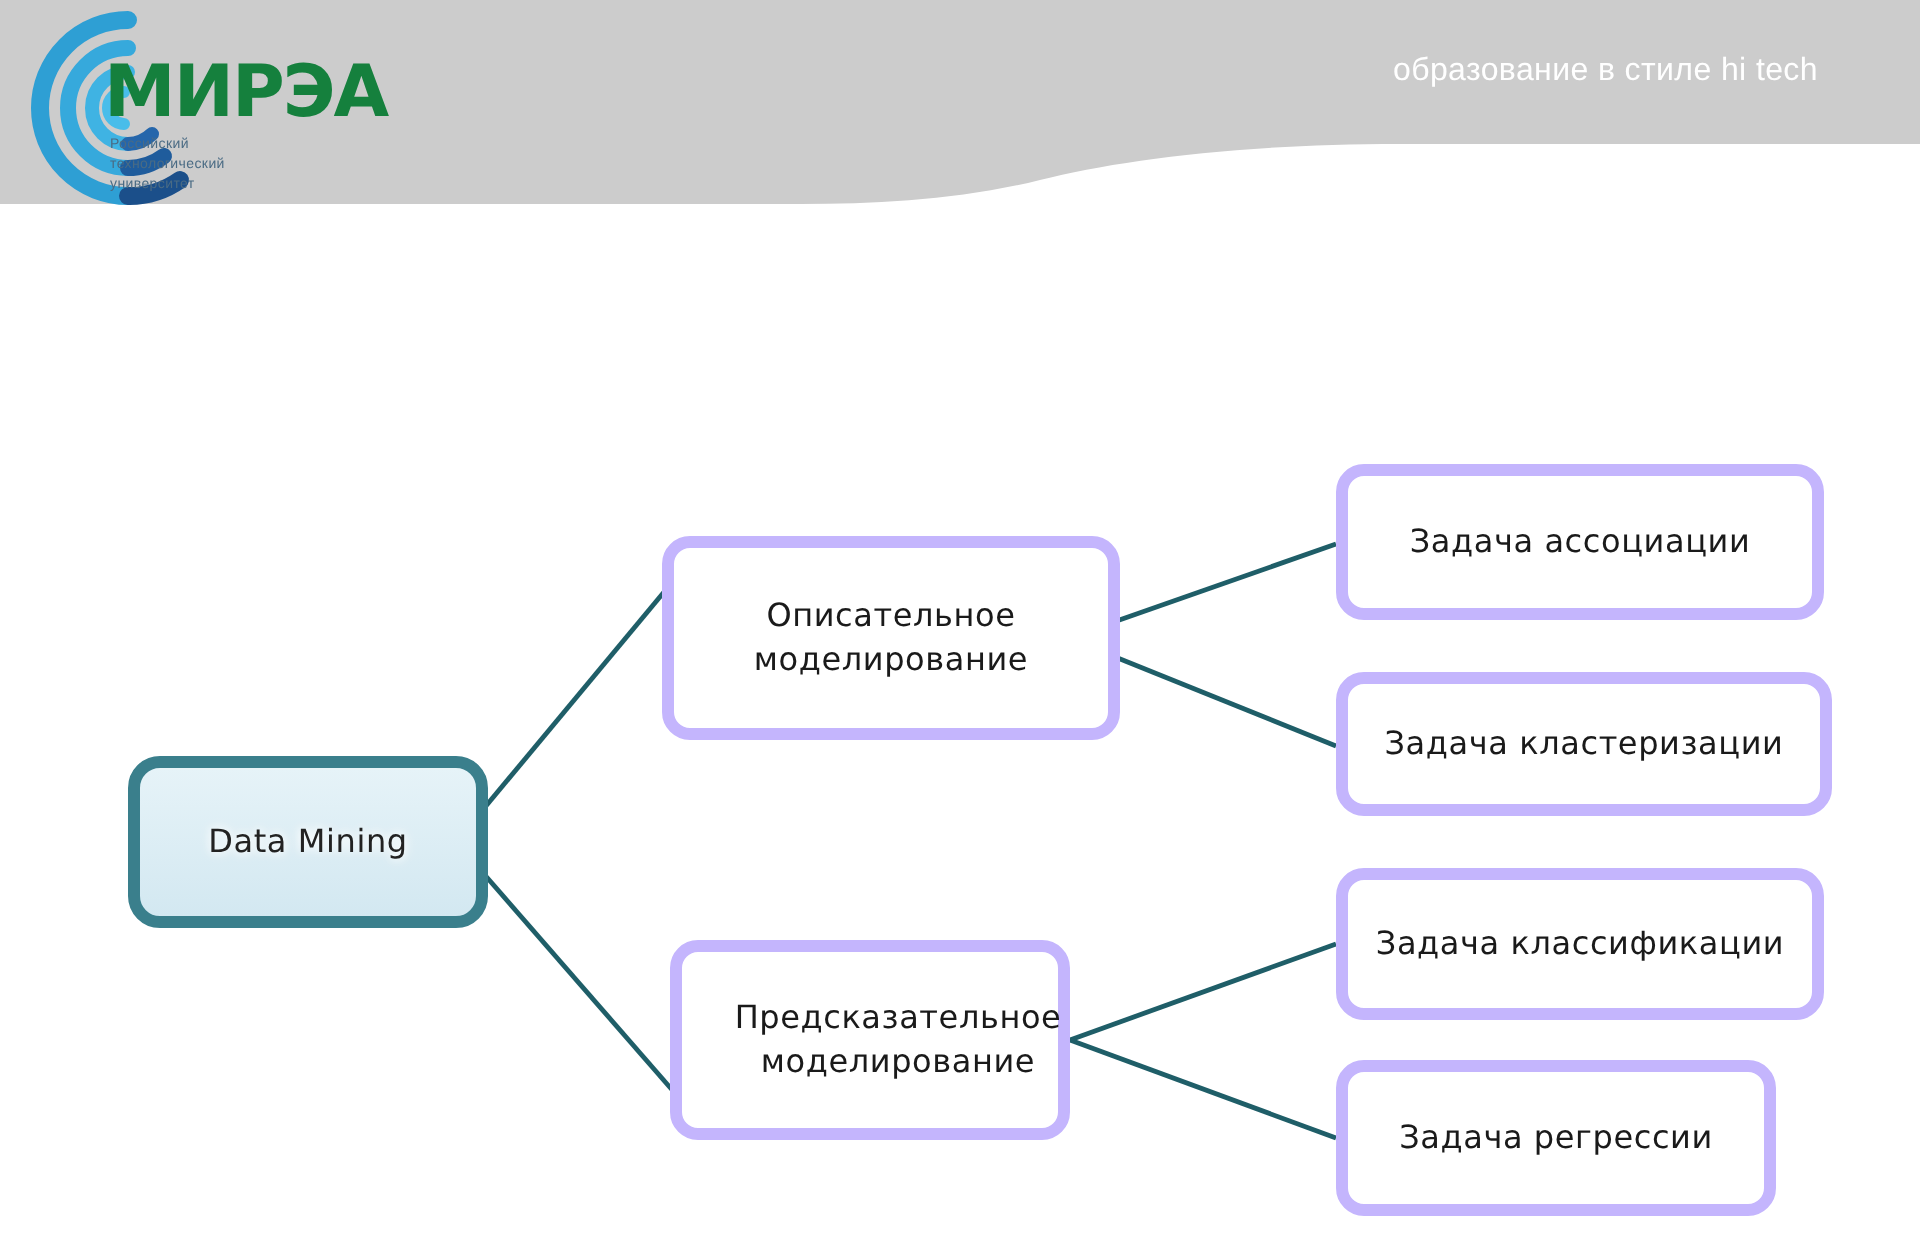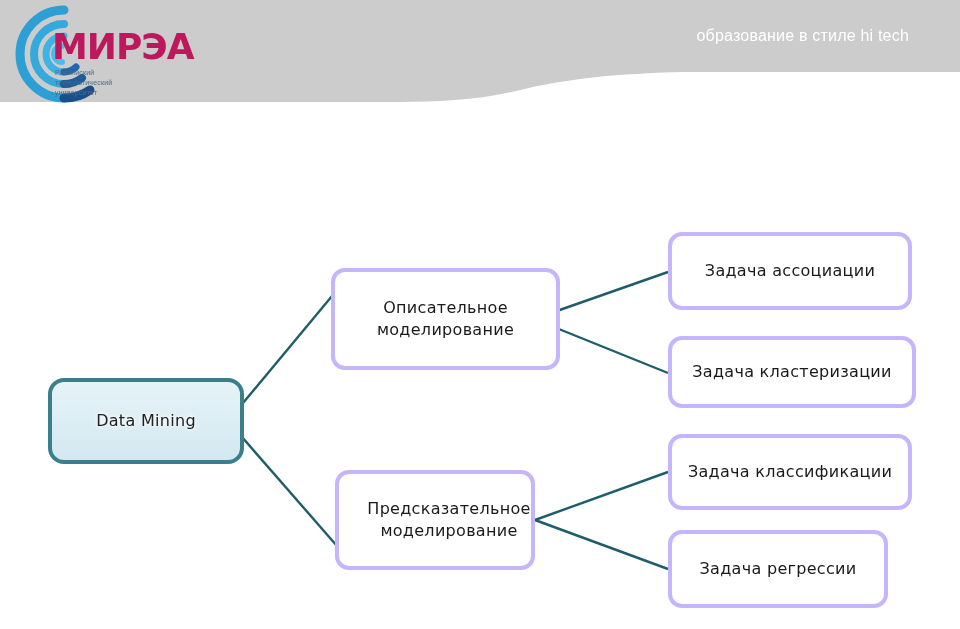--- a/index.html
+++ b/index.html
@@ -43,21 +43,21 @@
     width: 170px;
     height: 104px;
     z-index: 4;
   }
   #logo-wordmark {
     position: absolute;
     left: 52px;
     top: 26px;
     font-size: 36px;
     font-weight: bold;
-    color: #be185d;
+    color: #15803d;
     letter-spacing: -1px;
     font-family: "DejaVu Sans", sans-serif;
     z-index: 5;
   }
   #logo-sub {
     position: absolute;
     left: 55px;
     top: 68px;
     font-size: 7px;
     line-height: 10px;
@@ -72,21 +72,21 @@
     position: absolute;
     left: 0;
     top: 0;
     width: 960px;
     height: 629px;
     z-index: 2;
   }
   .node {
     position: absolute;
     box-sizing: border-box;
-    border: 4px solid #c4b5fd;
+    border: 6px solid #c4b5fd;
     border-radius: 14px;
     background: #ffffff;
     display: flex;
     align-items: center;
     justify-content: center;
     text-align: center;
     color: #1a1a1a;
     font-size: 16px;
     line-height: 22px;
     font-family: "DejaVu Sans", sans-serif;
@@ -97,21 +97,21 @@
     background: #dcedf4;
     background-image: linear-gradient(180deg, #e6f3f8 0%, #d3e8f1 100%);
     border-color: #3a7f8c;
     border-radius: 16px;
     color: #222222;
     text-shadow: 0 0 4px #ffffff, 0 0 7px #ffffff;
   }
   .node span { display: block; padding: 0 10px; }
 
   
-  #node-root        { left: 48px;  top: 378px; width: 196px; height: 86px; justify-content: center; }
+  #node-root        { left: 64px;  top: 378px; width: 180px; height: 86px; justify-content: center; }
   #node-descriptive { left: 331px; top: 268px; width: 229px; height: 102px; }
   #node-predictive  { left: 335px; top: 470px; width: 200px; height: 100px; padding-left: 28px; }
   #node-assoc       { left: 668px; top: 232px; width: 244px; height: 78px; }
   #node-cluster     { left: 668px; top: 336px; width: 248px; height: 72px; }
   #node-classif     { left: 668px; top: 434px; width: 244px; height: 76px; }
   #node-regress     { left: 668px; top: 530px; width: 220px; height: 78px; }
 </style>
 </head>
 <body>
 

